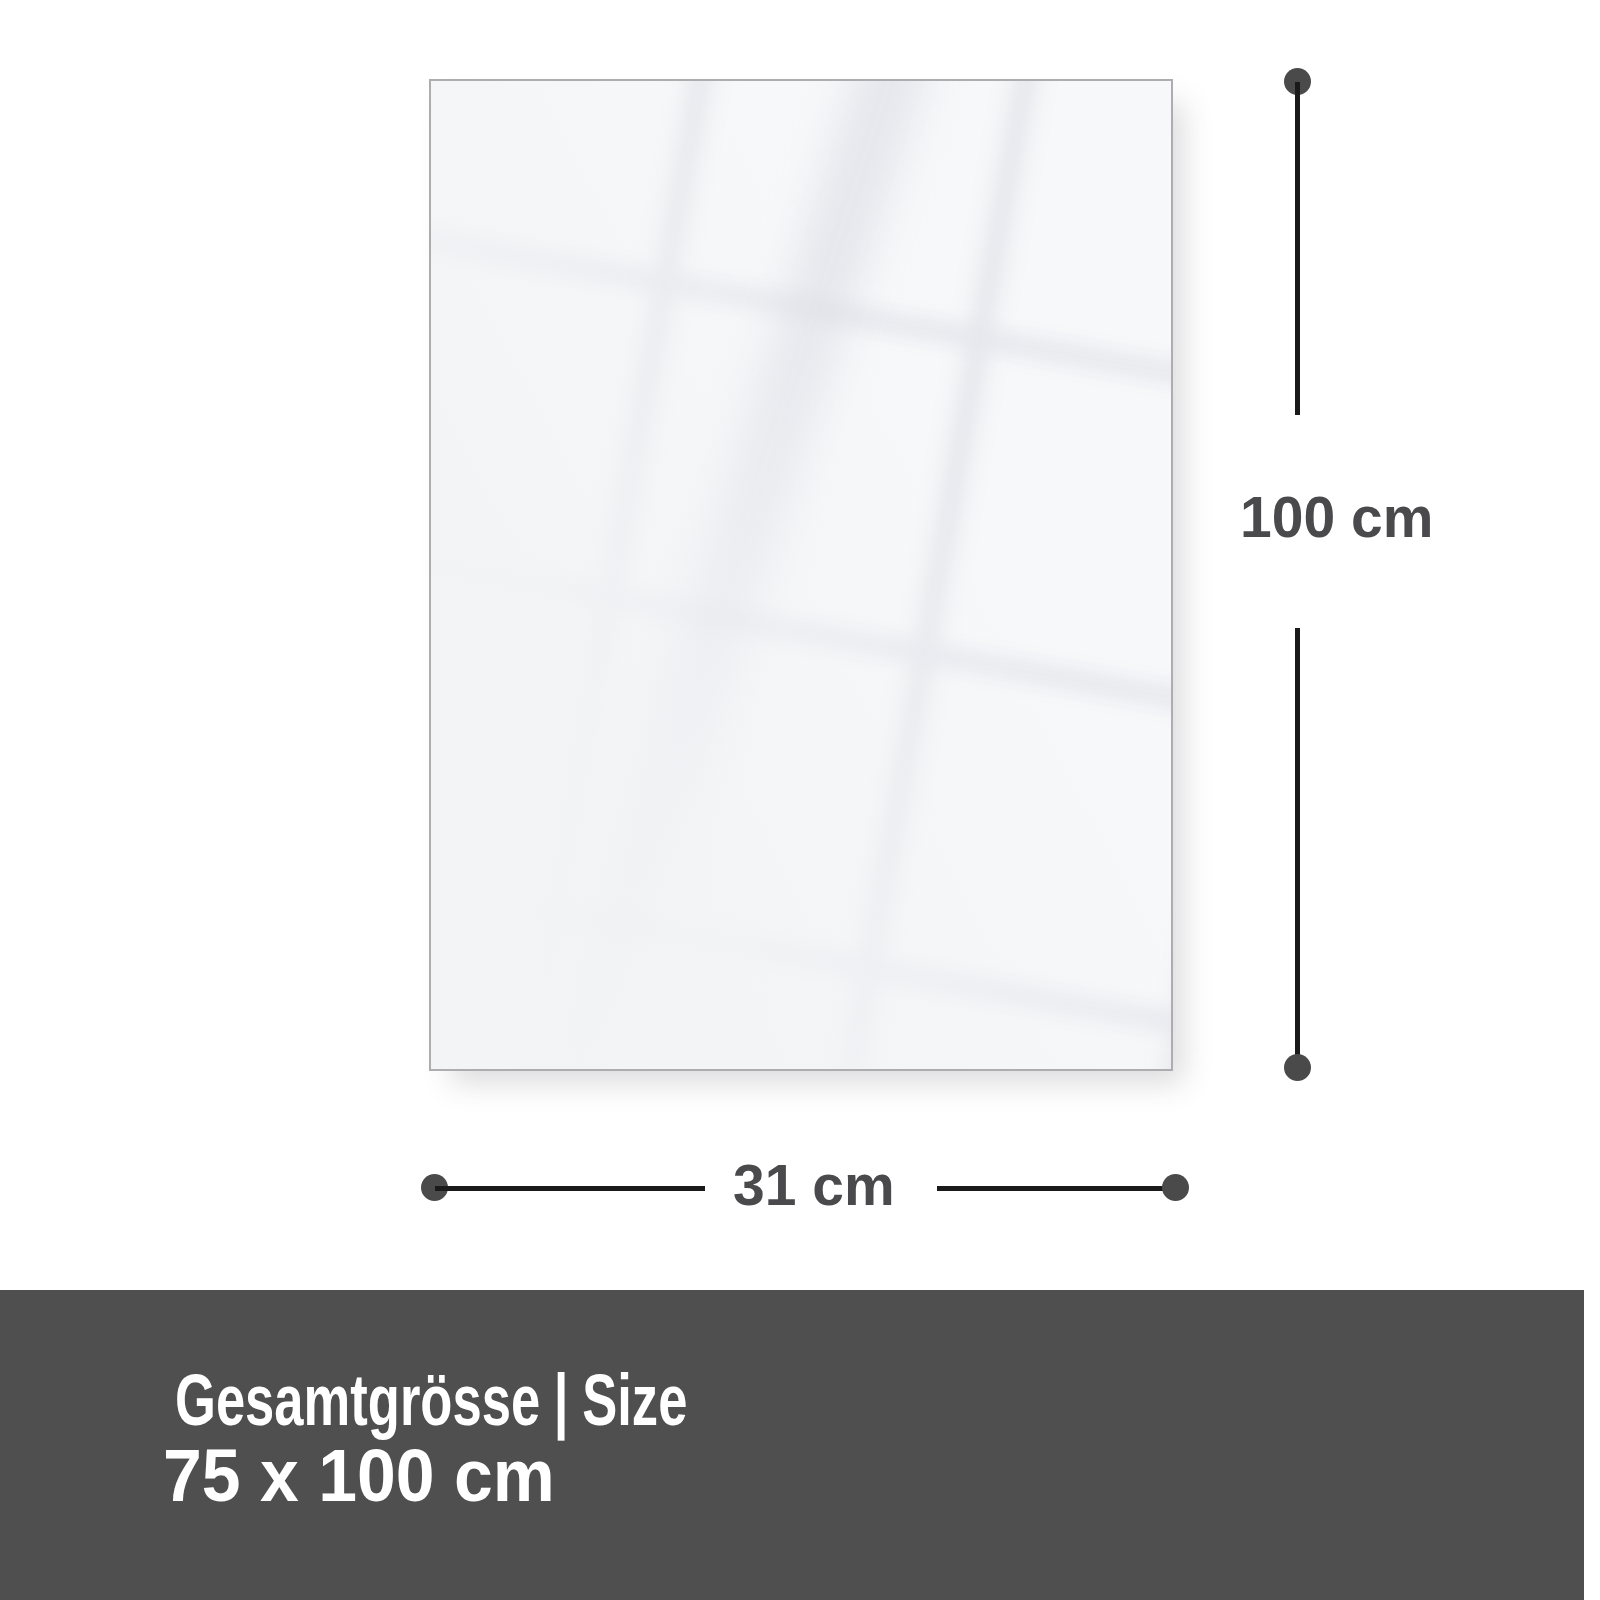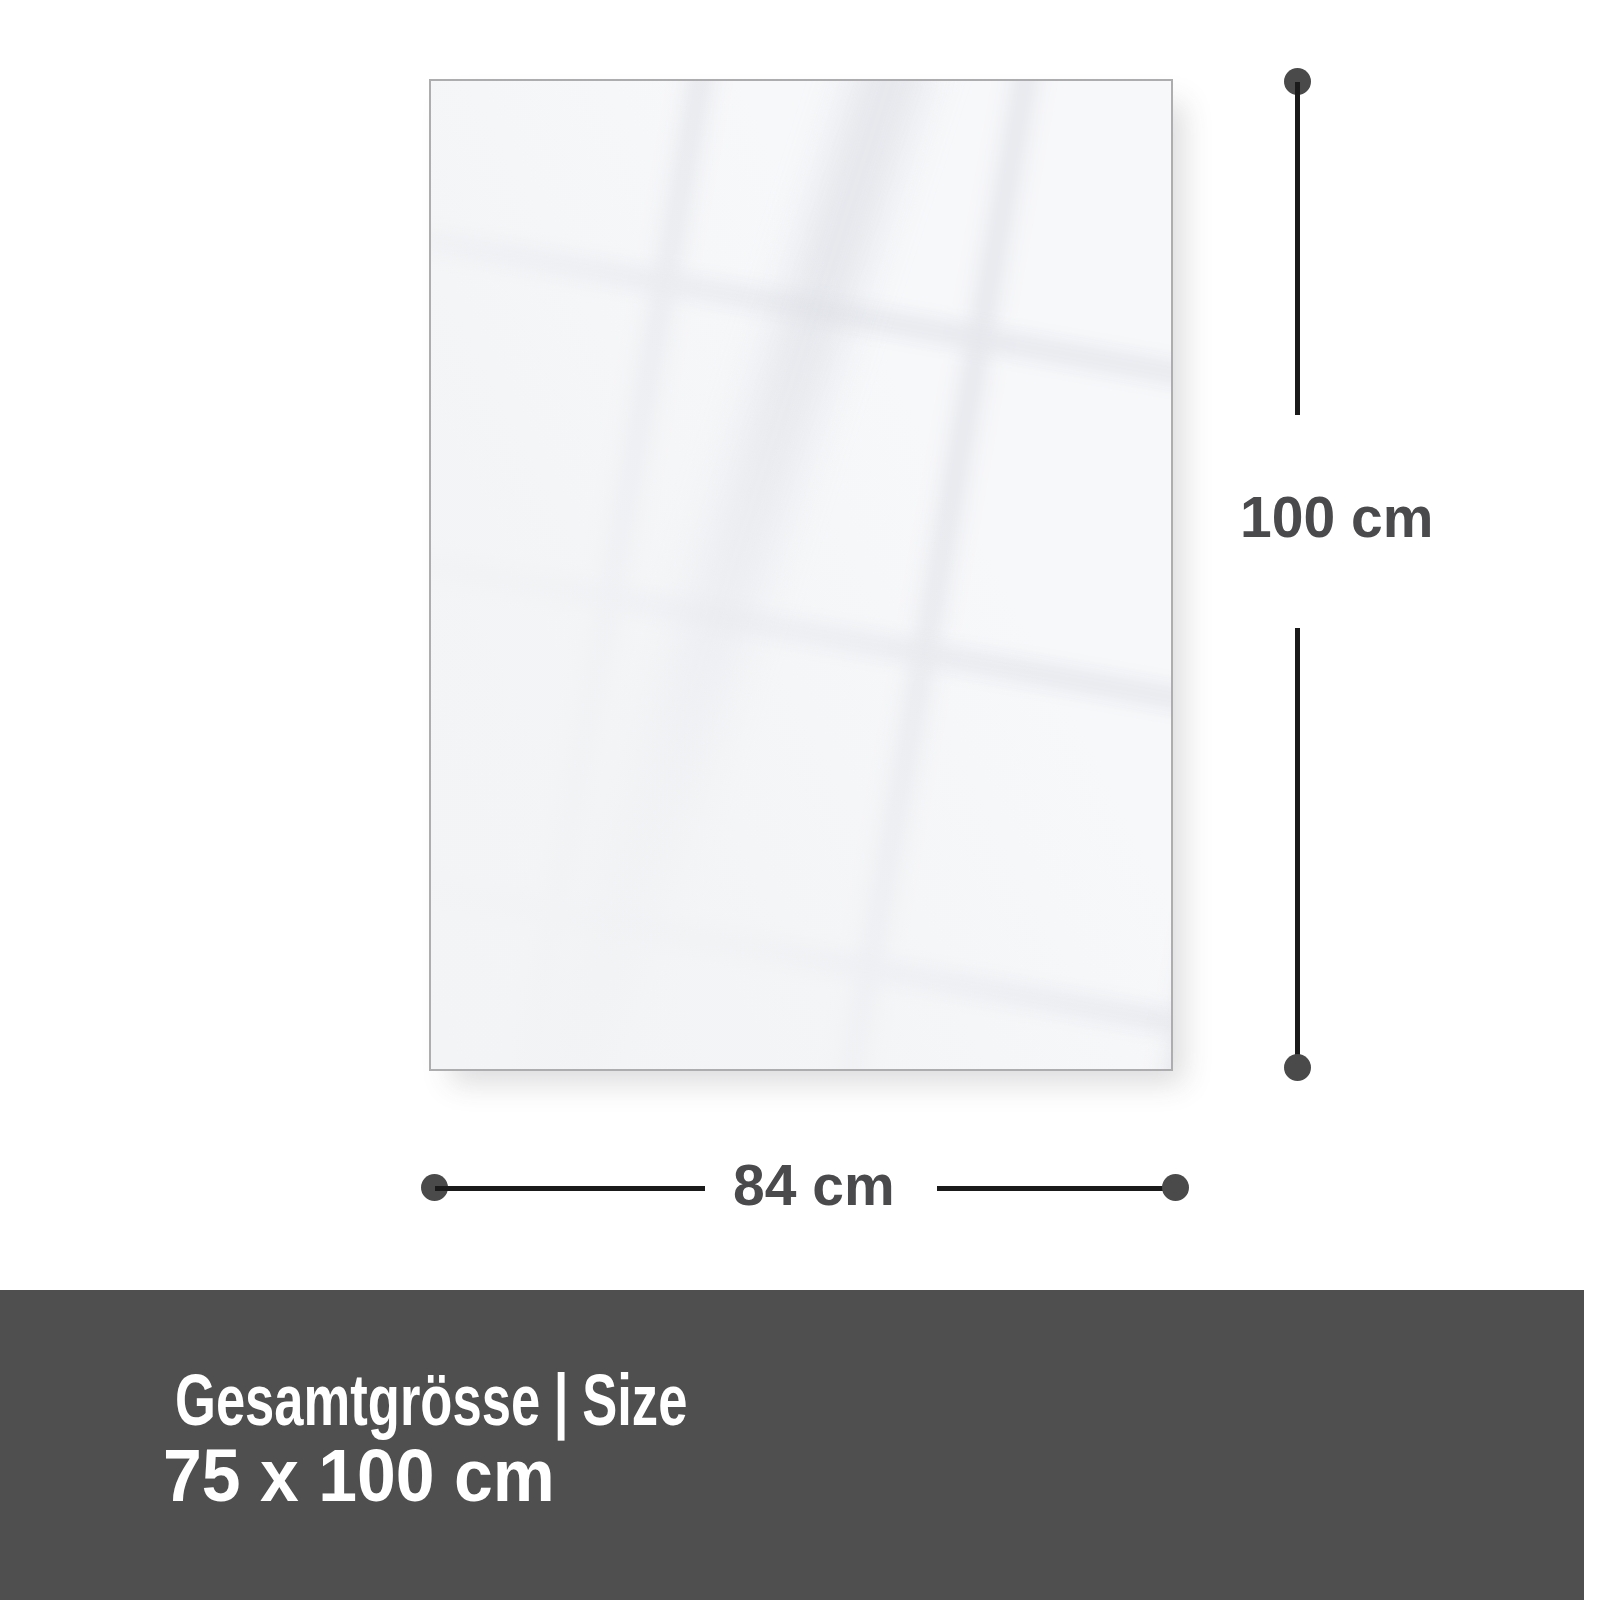--- a/index.html
+++ b/index.html
@@ -157,21 +157,21 @@
     <div class="dim-dot vdot-top"></div>
     <div class="dim-line vseg1"></div>
     <div class="dim-label vlabel">100 cm</div>
     <div class="dim-line vseg2"></div>
     <div class="dim-dot vdot-bottom"></div>
   </div>
 
   <div>
     <div class="dim-dot hdot-left"></div>
     <div class="dim-line hseg1"></div>
-    <div class="dim-label hlabel">84 cm</div>
+    <div class="dim-label hlabel">31 cm</div>
     <div class="dim-line hseg2"></div>
     <div class="dim-dot hdot-right"></div>
   </div>
 
   <div class="footer"></div>
   <div class="footer-title">
     <span>Gesamtgrösse</span><span class="divider">|</span><span>Size</span>
   </div>
   <div class="footer-size">75 x 100 cm</div>
 

